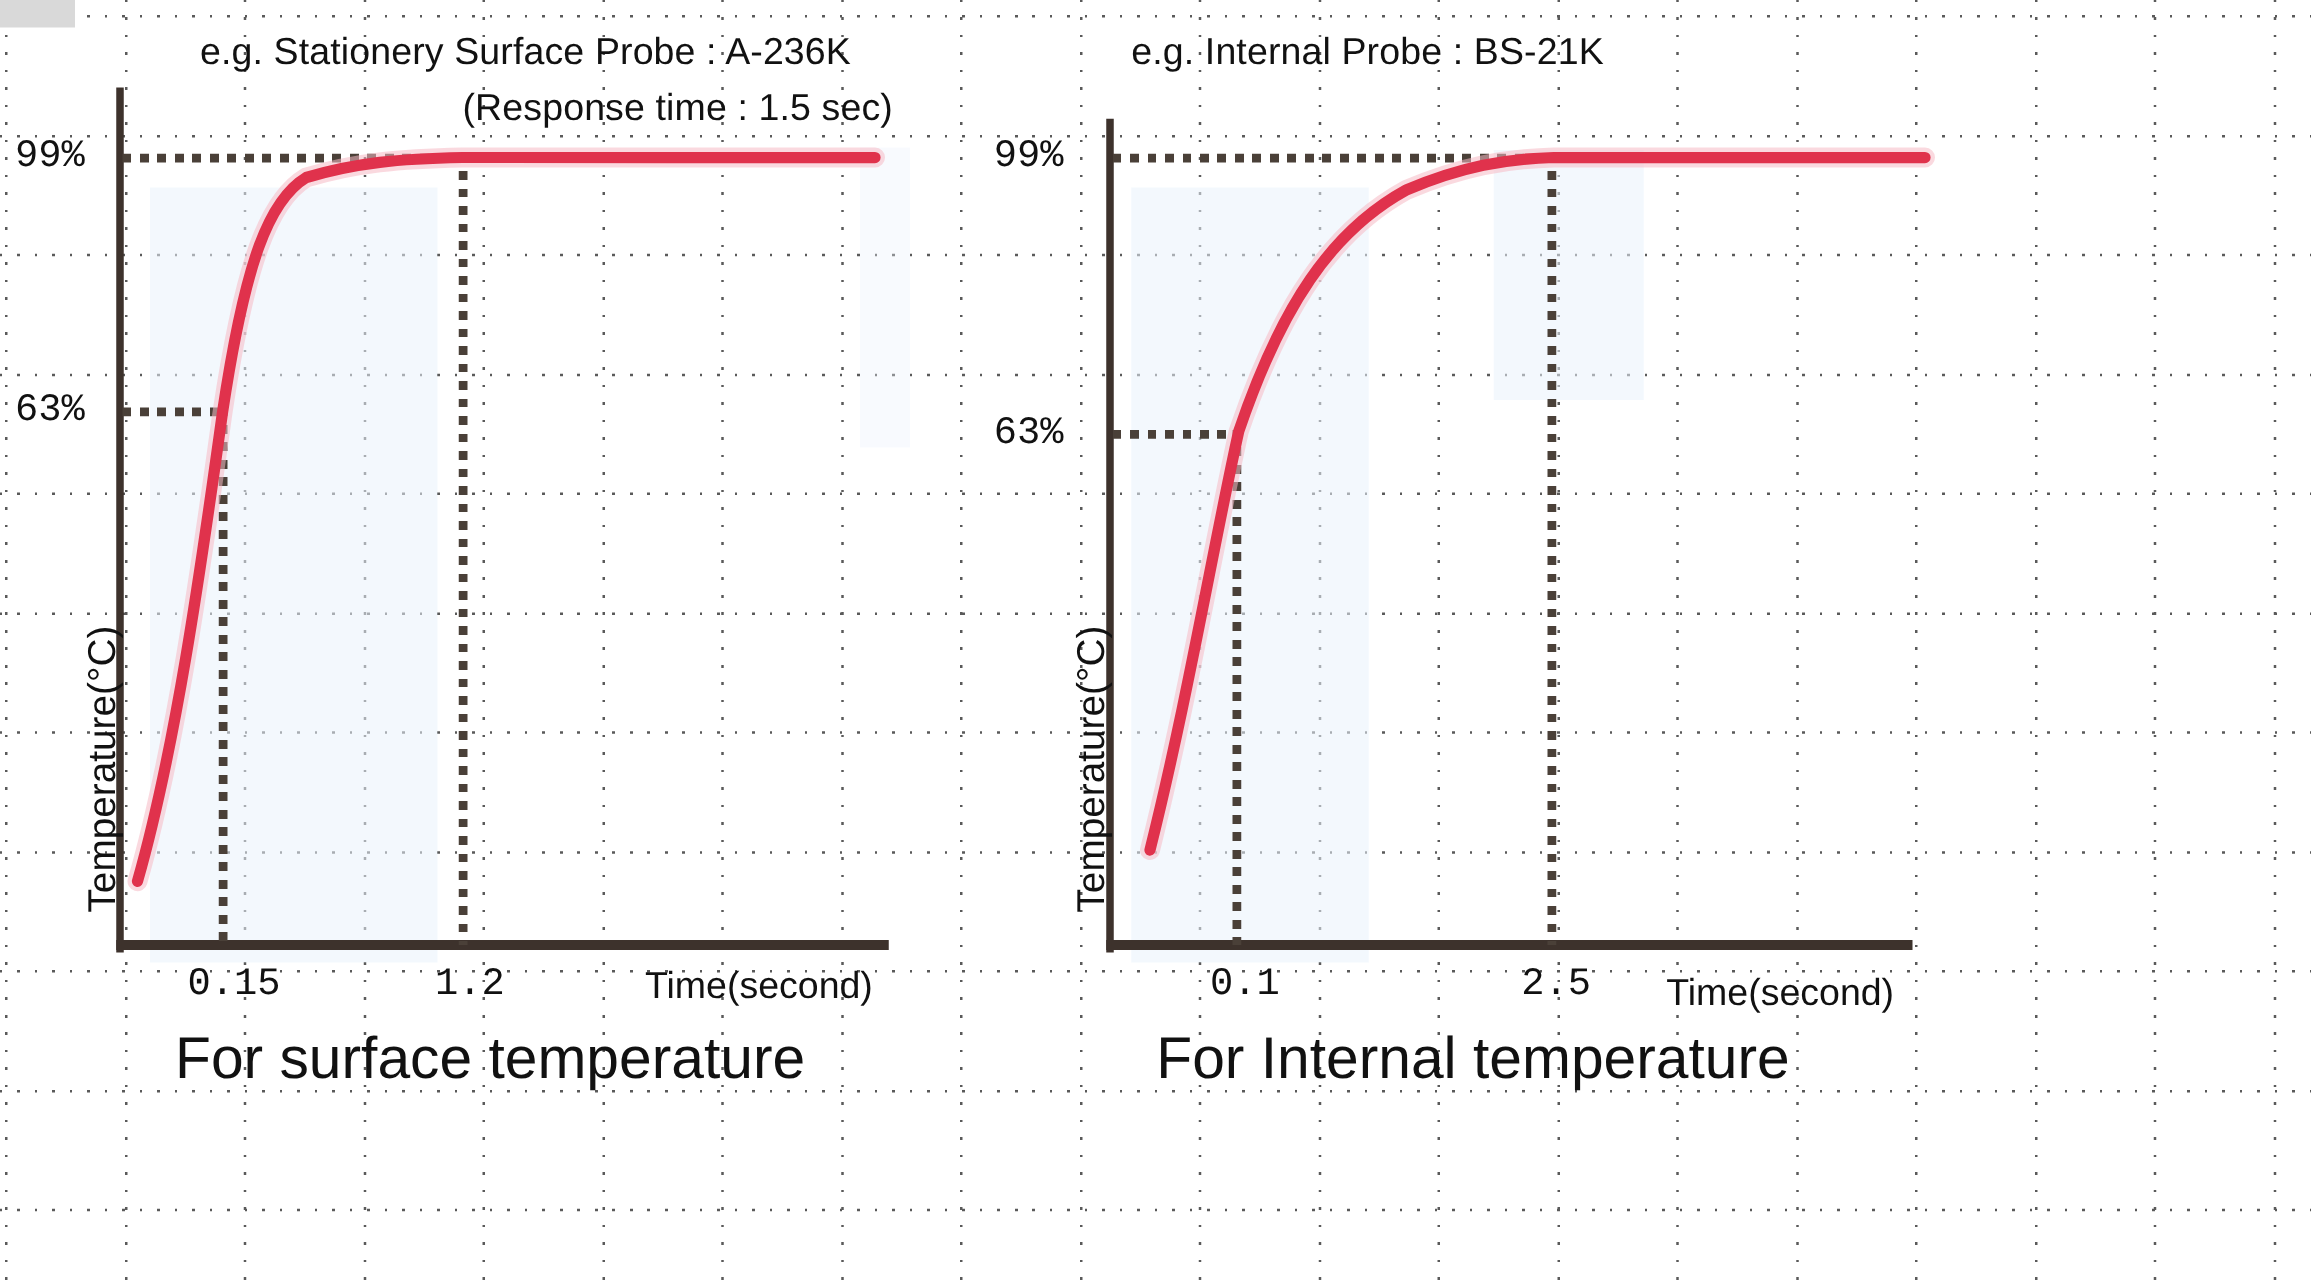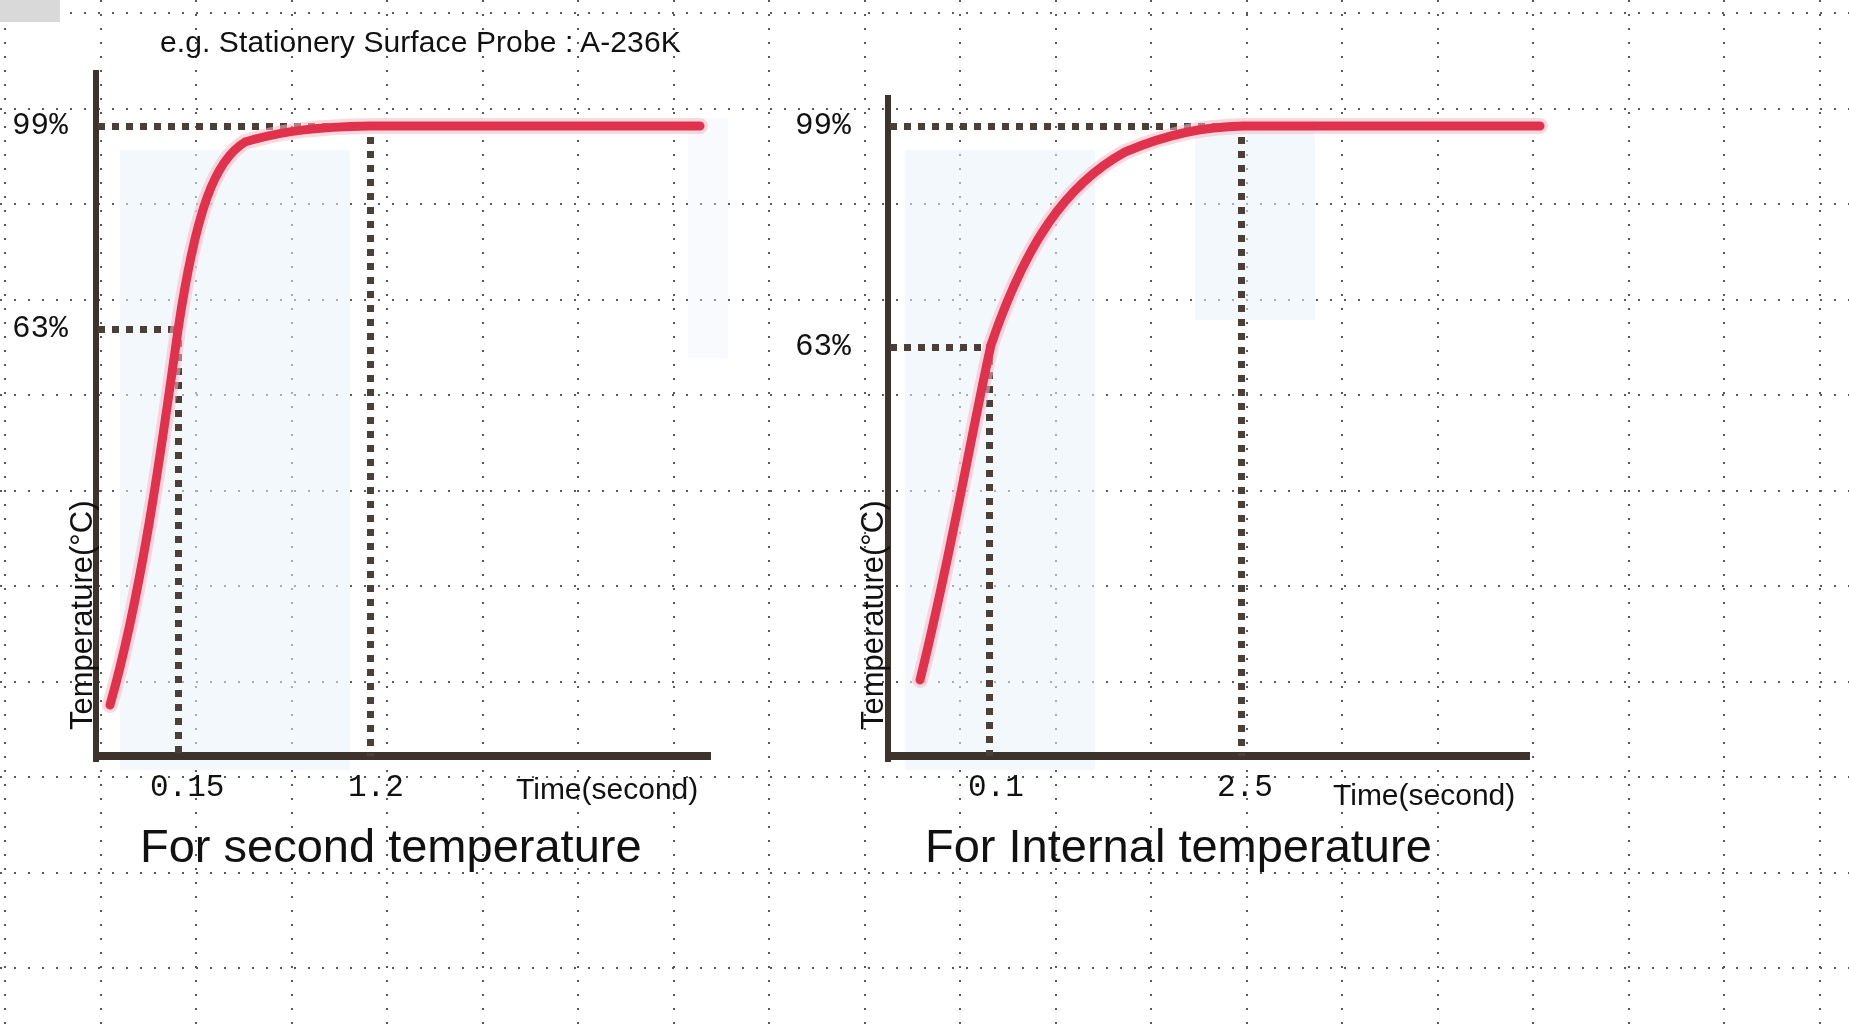--- a/index.html
+++ b/index.html
@@ -117,20 +117,21 @@
 
 <div class="tint" style="left:120px;top:150px;width:230px;height:620px;"></div>
 <div class="tint" style="left:905px;top:150px;width:190px;height:620px;"></div>
 <div class="tint" style="left:1195px;top:120px;width:120px;height:200px;"></div>
 <div class="tint" style="left:688px;top:118px;width:40px;height:240px;opacity:.35;"></div>
 <div class="tint" style="left:0px;top:0px;width:60px;height:22px;background:#d9d9d9;opacity:1;"></div>
 
 <div class="chart" id="chart-left">
 
   <div class="title-line" style="left:160px;top:25px;">e.g. Stationery Surface Probe : A-236K</div>
+  <div class="title-line" style="left:370px;top:70px;">(Response time : 1.5 sec)</div>
 
   <div class="axis-y" style="left:93px;top:70px;height:692px;"></div>
   <div class="axis-x" style="left:93px;top:752px;width:618px;"></div>
 
   <div class="hdot" style="left:98px;top:123px;width:280px;"></div>
 
   <div class="hdot" style="left:98px;top:326px;width:82px;"></div>
 
   <div class="vdot" style="left:175px;top:326px;height:430px;"></div>
 
@@ -143,25 +144,26 @@
 
   <div class="tick-label" style="left:12px;top:108px;">99%</div>
   <div class="tick-label" style="left:12px;top:311px;">63%</div>
 
   <div class="tick-label" style="left:150px;top:770px;">0.15</div>
   <div class="tick-label" style="left:348px;top:770px;">1.2</div>
 
   <div class="axis-caption" style="left:516px;top:772px;">Time(second)</div>
   <div class="ylabel" style="left:64px;top:730px;">Temperature(°C)</div>
 
-  <div class="footer-caption" style="left:140px;top:818px;">For second temperature</div>
+  <div class="footer-caption" style="left:140px;top:818px;">For surface temperature</div>
 </div>
 
 <div class="chart" id="chart-right">
 
+  <div class="title-line" style="left:-20px;top:25px;">e.g.  Internal Probe : BS-21K</div>
 
   <div class="axis-y" style="left:-40px;top:95px;height:667px;"></div>
   <div class="axis-x" style="left:-40px;top:752px;width:645px;"></div>
 
   <div class="hdot" style="left:-35px;top:123px;width:355px;"></div>
 
   <div class="hdot" style="left:-35px;top:344px;width:100px;"></div>
 
   <div class="vdot" style="left:61px;top:344px;height:412px;"></div>
 

